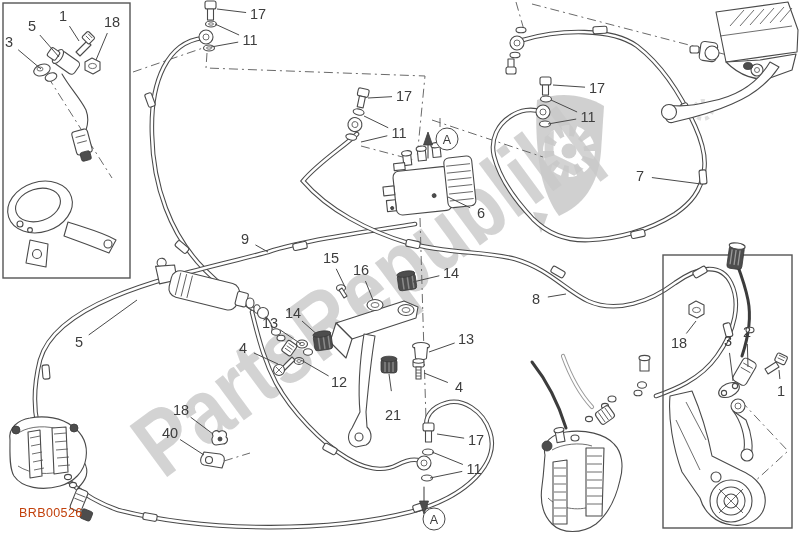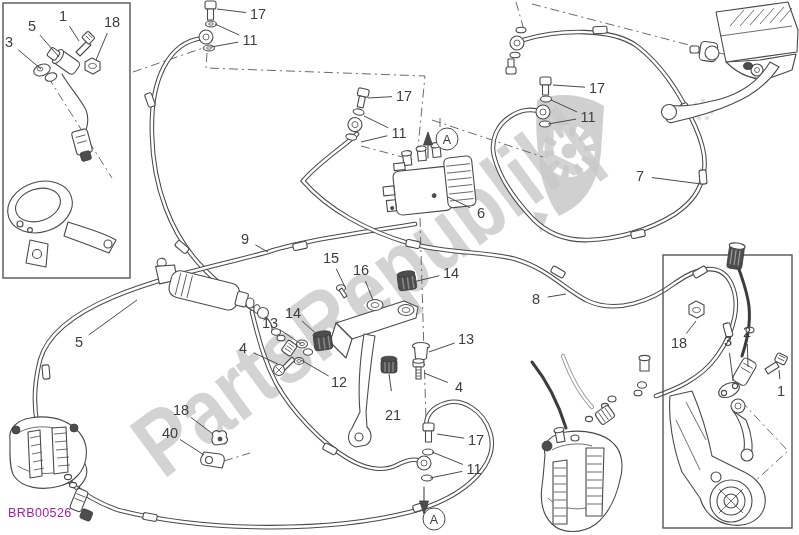--- a/index.html
+++ b/index.html
@@ -15,21 +15,21 @@
   .lo{fill:none;stroke:#9a9a9a;stroke-width:4.2;stroke-linecap:round;}
   .li{fill:none;stroke:#ffffff;stroke-width:2.2;stroke-linecap:round;}
   .dash{fill:none;stroke:#6a6a6a;stroke-width:1;stroke-dasharray:9 4 2 4;}
   .thin{fill:none;stroke:#4a4a4a;stroke-width:0.8;}
   .cable{fill:none;stroke:#3c3c3c;stroke-width:3;stroke-linecap:round;}
   .callout{position:absolute;transform:translate(-50%,-50%);font-size:14.5px;color:#3d3d3d;
            line-height:1;user-select:none;}
   .view-marker{position:absolute;width:21px;height:21px;border:1.4px solid #4a4a4a;border-radius:50%;
            transform:translate(-50%,-50%);display:flex;align-items:center;justify-content:center;
            font-size:12.5px;color:#3d3d3d;background:#fff;}
-  .diagram-code{position:absolute;left:8px;top:506px;font-size:12.5px;color:#a21caf;letter-spacing:.4px;}
+  .diagram-code{position:absolute;left:19px;top:506px;font-size:12.5px;color:#c2410c;letter-spacing:.4px;}
   .wm-text{font-family:"Liberation Sans",sans-serif;font-weight:bold;}
 </style>
 </head>
 <body>
 
 <div class="stage">
 
 <svg width="799" height="535" viewBox="0 0 799 535">
 
   <g opacity="0.9">

